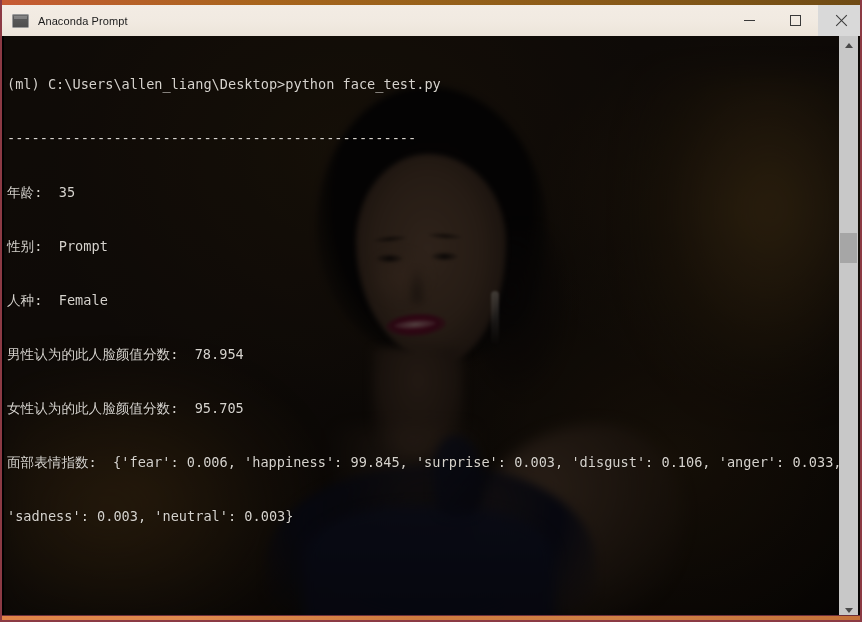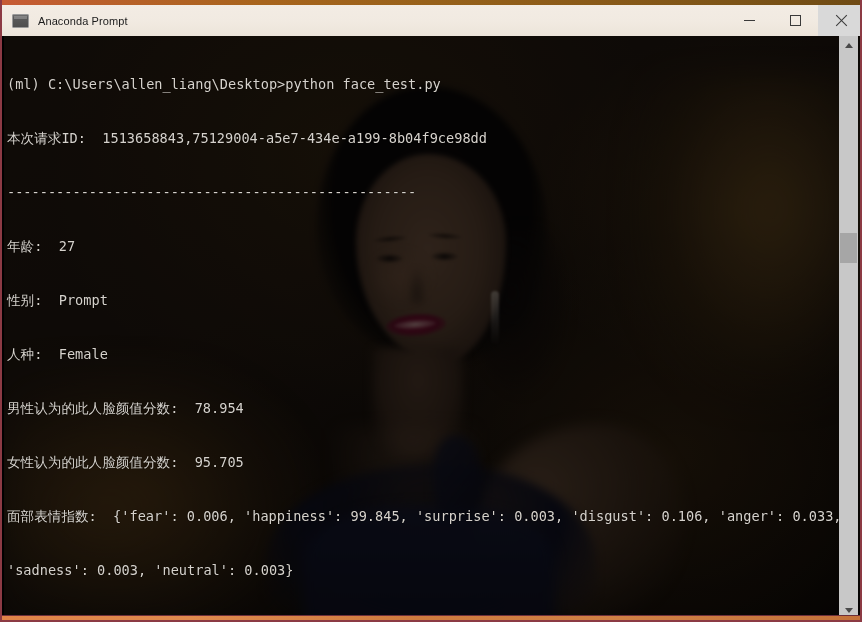--- a/index.html
+++ b/index.html
@@ -425,23 +425,22 @@
       <div class="chest"></div>
       <div class="shoulder-r"></div>
       <div class="dress"></div>
       <div class="dress2"></div>
       <div class="strap"></div>
       <div class="veil"></div>
     </div>
 
     <div class="console-text">
       <div class="line">(ml) C:\Users\allen_liang\Desktop&gt;python face_test.py</div>
-      <div class="line">本次请求ID:  1513658843,75129004-a5e7-434e-a199-8b04f9ce98dd</div>
       <div class="line">--------------------------------------------------</div>
-      <div class="line">年龄:  27</div>
+      <div class="line">年龄:  35</div>
       <div class="line">性别:  Prompt</div>
       <div class="line">人种:  Female</div>
       <div class="line">男性认为的此人脸颜值分数:  78.954</div>
       <div class="line">女性认为的此人脸颜值分数:  95.705</div>
       <div class="line">面部表情指数:  {'fear': 0.006, 'happiness': 99.845, 'surprise': 0.003, 'disgust': 0.106, 'anger': 0.033,</div>
       <div class="line">'sadness': 0.003, 'neutral': 0.003}</div>
       
       
     </div>
 

